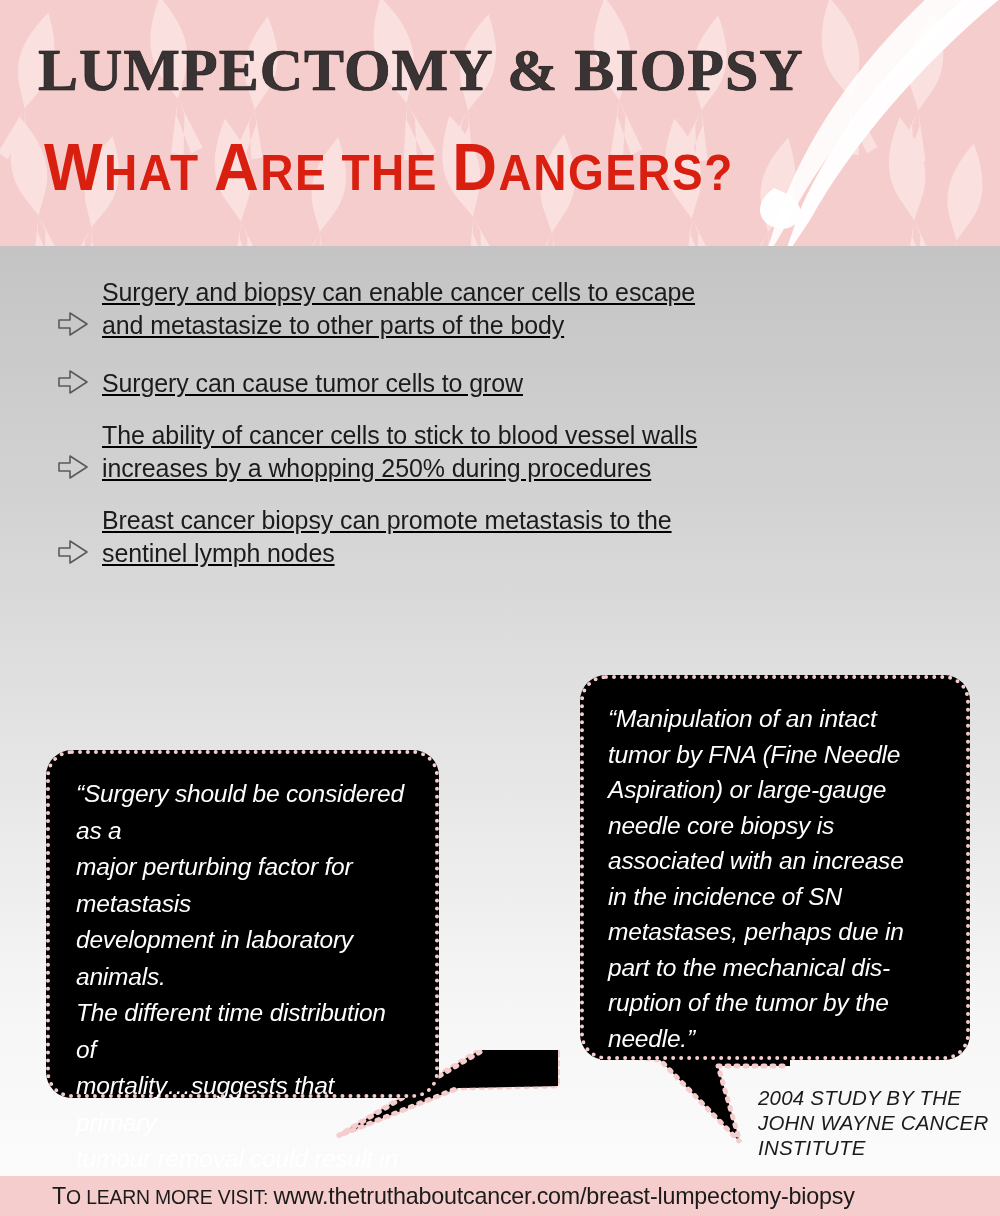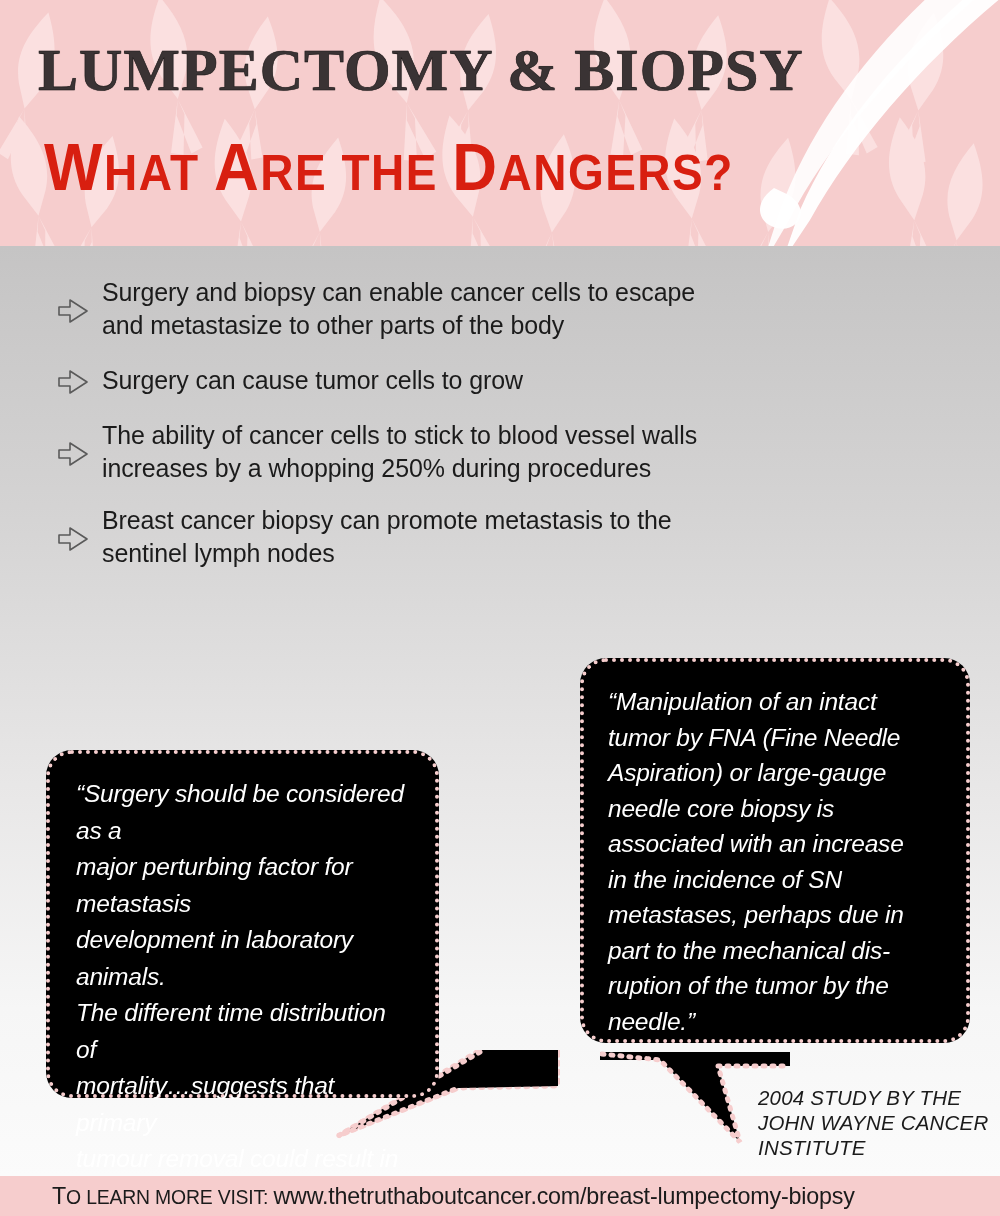--- a/index.html
+++ b/index.html
@@ -81,22 +81,23 @@
   }
 
   
   .bullets {
     position: absolute;
     left: 56px; top: 30px;
     width: 880px;
   }
   .bullet-row {
     display: flex;
-    align-items: center;
+    align-items: flex-end;
     margin-bottom: 19px;
+    text-decoration: underline;
   }
   .bullet-icon {
     flex: 0 0 auto;
     width: 36px;
     margin-top: 7px;
     margin-right: 10px;
   }
   .bullet-text {
     font-family: "Liberation Sans", sans-serif;
     font-size: 26px;
@@ -127,21 +128,21 @@
     width: 393px; height: 348px;
     padding: 22px 24px 0 26px;
     margin-top: 36px;
   }
   #bubble-left .bubble-text {
     font-size: 24.5px;
     line-height: 36.5px;
     letter-spacing: -0.2px;
   }
   #bubble-right {
-    left: 580px; top: 658px;
+    left: 580px; top: 675px;
     width: 390px; height: 385px;
     padding: 22px 20px 16px 24px;
   }
   #bubble-right .bubble-text {
     font-size: 24.5px;
     line-height: 35.5px;
     letter-spacing: -0.2px;
   }
 
   .tail { position: absolute; }

